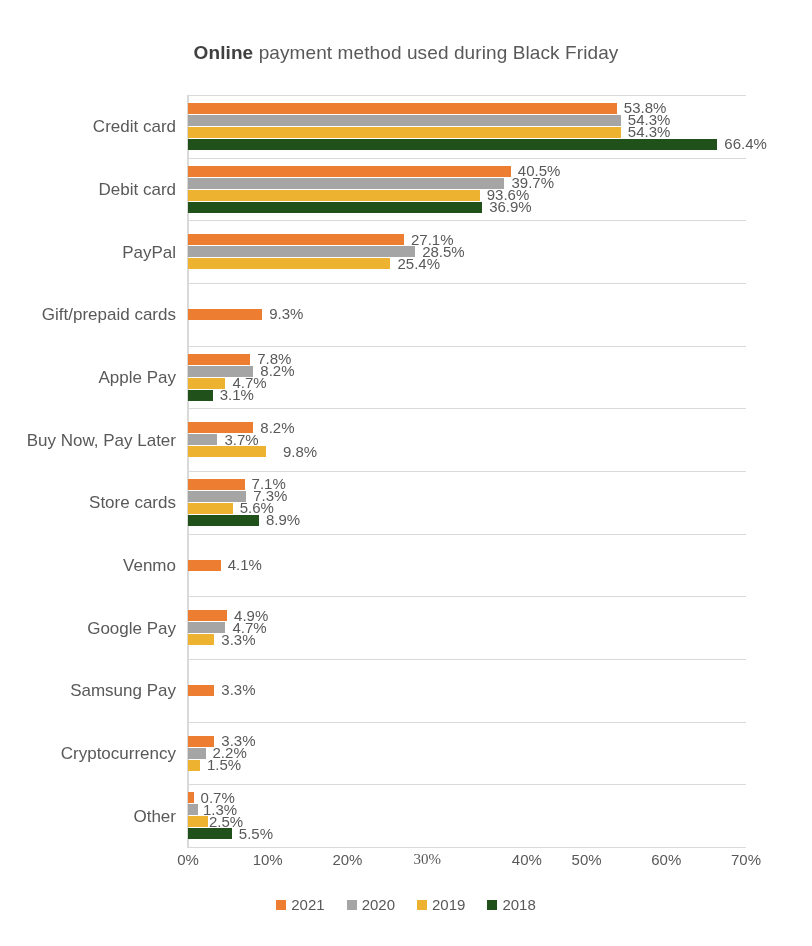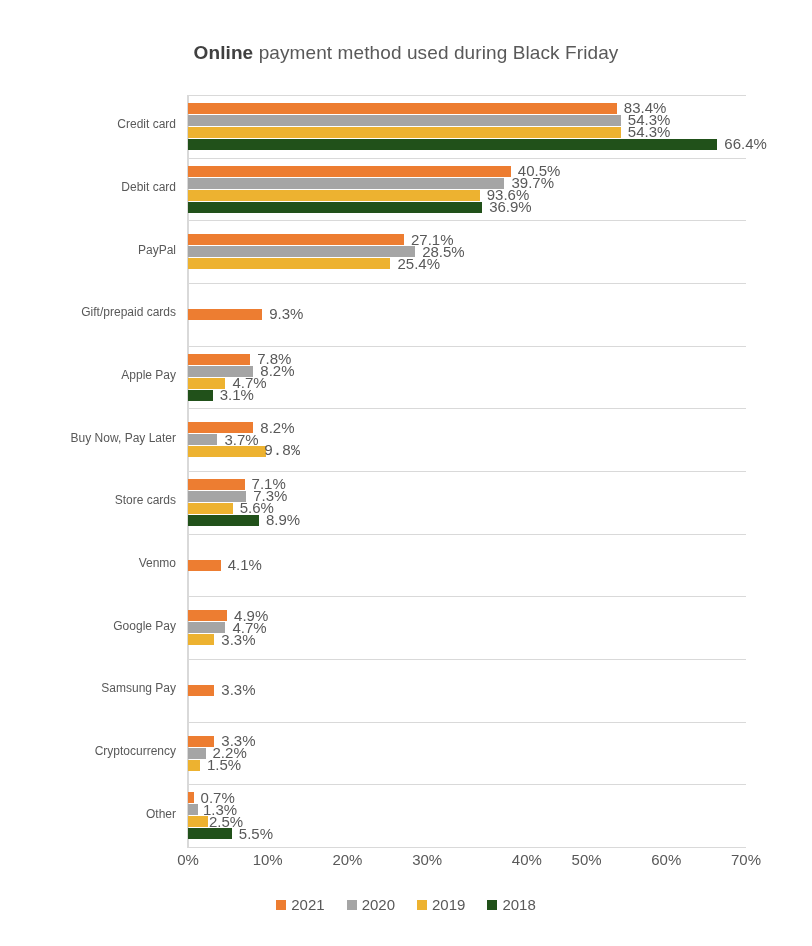--- a/index.html
+++ b/index.html
@@ -91,21 +91,21 @@
     white-space: nowrap;
     padding-left: 7px;
   }
 
   
   .cat-name {
     position: absolute;
     right: 0;
     width: 172px;
     text-align: right;
-    font-size: 12px;
+    font-size: 17px;
     color: #595959;
     white-space: nowrap;
   }
   #cat-names {
     position: absolute;
     left: 0;
     top: 95px;
     width: 176px;
     height: 752px;
   }
@@ -189,21 +189,21 @@
       <div class="cat-sep" style="top: 376px;"></div>
       <div class="cat-sep" style="top: 439px;"></div>
       <div class="cat-sep" style="top: 501px;"></div>
       <div class="cat-sep" style="top: 564px;"></div>
       <div class="cat-sep" style="top: 627px;"></div>
       <div class="cat-sep" style="top: 689px;"></div>
       <div class="cat-sep" style="top: 752px;"></div>
       <div class="cat-group" style="top: 7.83333px;">
         <div class="bar-row">
           <div class="bar" style="width: 428.863px; background: rgb(237, 125, 49);"></div>
-          <div class="bar-label" style="left: 428.863px;">83.4%</div>
+          <div class="bar-label" style="left: 428.863px;">53.8%</div>
         </div>
         <div class="bar-row">
           <div class="bar" style="width: 432.849px; background: rgb(165, 165, 165);"></div>
           <div class="bar-label" style="left: 432.849px;">54.3%</div>
         </div>
         <div class="bar-row">
           <div class="bar" style="width: 432.849px; background: rgb(237, 178, 48);"></div>
           <div class="bar-label" style="left: 432.849px;">54.3%</div>
         </div>
         <div class="bar-row">
@@ -271,21 +271,21 @@
         <div class="bar-row">
           <div class="bar" style="width: 65.3657px; background: rgb(237, 125, 49);"></div>
           <div class="bar-label" style="left: 65.3657px;">8.2%</div>
         </div>
         <div class="bar-row">
           <div class="bar" style="width: 29.4943px; background: rgb(165, 165, 165);"></div>
           <div class="bar-label" style="left: 29.4943px;">3.7%</div>
         </div>
         <div class="bar-row">
           <div class="bar" style="width: 78.12px; background: rgb(237, 178, 48);"></div>
-          <div class="bar-label" style="left: 69px; font-family: Liberation Mono, monospace;">9.8%</div>
+          <div class="bar-label" style="left: 88px;">9.8%</div>
         </div>
       </div>
       <div class="cat-group" style="top: 383.833px;">
         <div class="bar-row">
           <div class="bar" style="width: 56.5971px; background: rgb(237, 125, 49);"></div>
           <div class="bar-label" style="left: 56.5971px;">7.1%</div>
         </div>
         <div class="bar-row">
           <div class="bar" style="width: 58.1914px; background: rgb(165, 165, 165);"></div>
           <div class="bar-label" style="left: 58.1914px;">7.3%</div>
@@ -356,21 +356,21 @@
           <div class="bar" style="width: 43.8429px; background: rgb(33, 81, 26);"></div>
           <div class="bar-label" style="left: 43.8429px;">5.5%</div>
         </div>
       </div>
     </div>
 
   <div id="x-axis">
       <div class="x-tick" style="left: 0px;">0%</div>
       <div class="x-tick" style="left: 79.7143px;">10%</div>
       <div class="x-tick" style="left: 159.429px;">20%</div>
-      <div class="x-tick" style="left: 239.143px;">30%</div>
+      <div class="x-tick" style="left: 239.143px; font-family: Liberation Serif, serif;">30%</div>
       <div class="x-tick" style="left: 318.857px; margin-left: 20px;">40%</div>
       <div class="x-tick" style="left: 398.571px;">50%</div>
       <div class="x-tick" style="left: 478.286px; text-align: center;">60%</div>
       <div class="x-tick" style="left: 558px;">70%</div>
     </div>
 
   <div id="legend">
       <div class="legend-item">
         <span class="legend-swatch" style="background: rgb(237, 125, 49);"></span>
         <span class="legend-text">2021</span>

